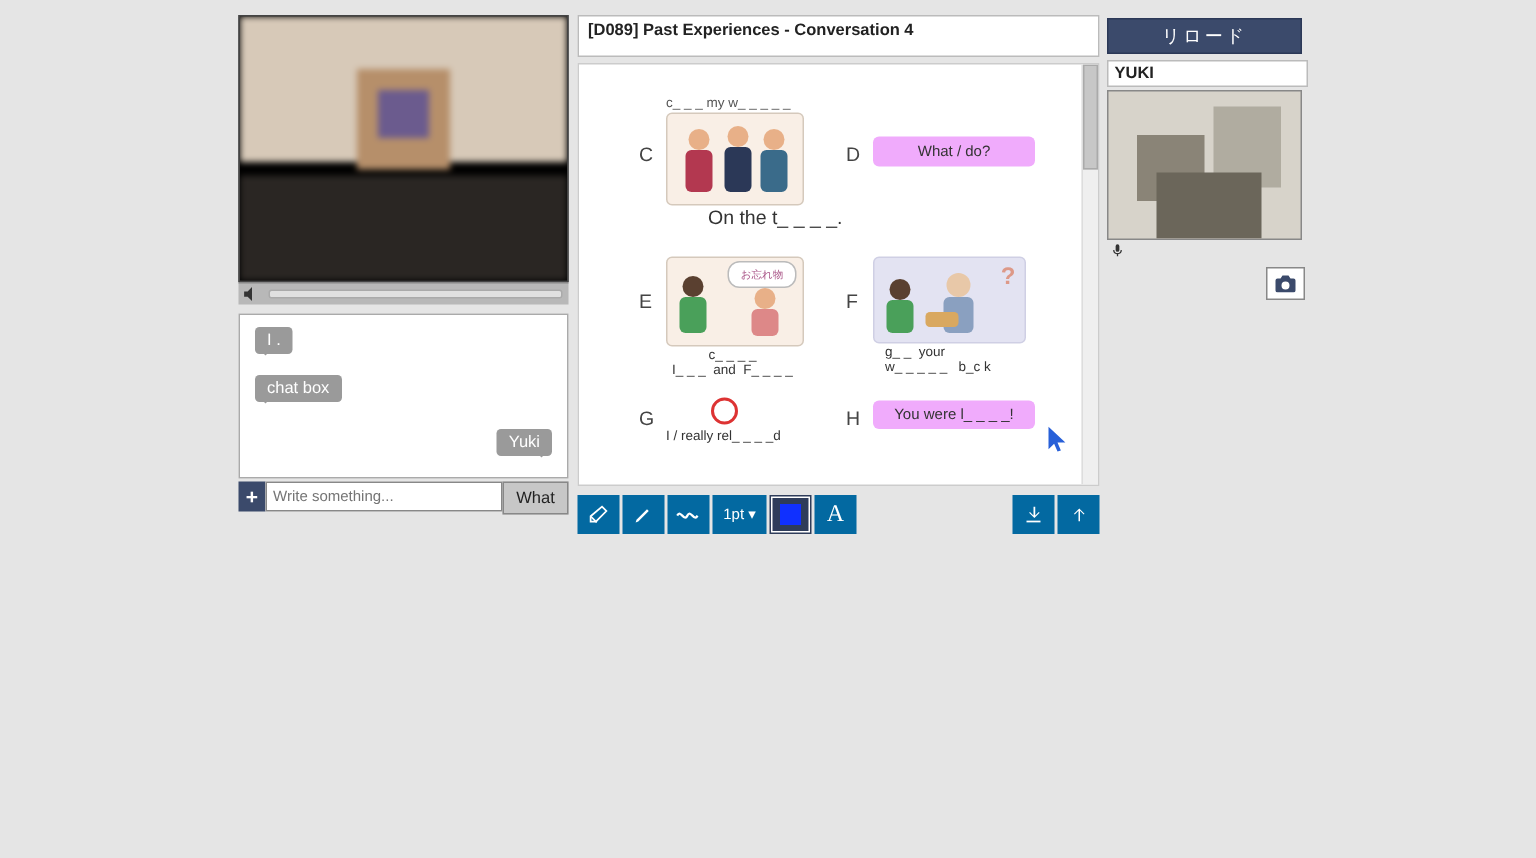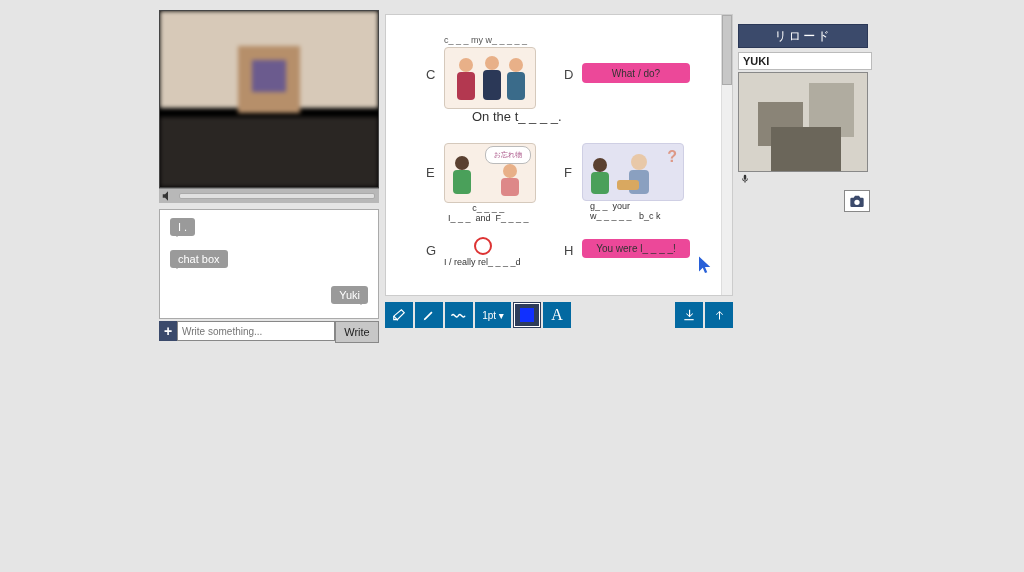--- a/index.html
+++ b/index.html
@@ -1,20 +1,20 @@
 <!DOCTYPE html>
 <html><head>
 <meta charset="utf-8">
 <style>
 html,body{margin:0;padding:0;width:1024px;height:572px;background:#e5e5e5;font-family:Arial,Helvetica,sans-serif;font-size:12px;color:#222;overflow:hidden}
 
 
 .left{position:absolute;left:159px;top:10px;width:220px}
 .center{position:absolute;left:385px;top:10px;width:348px}
-.right{position:absolute;left:738px;top:24px;width:152px}
+.right{position:absolute;left:738px;top:12px;width:152px}
 
 
 .video-box{width:218px;height:176px;background:#000;border:1px solid #444;position:relative;overflow:hidden}
 .video-fill{position:absolute;inset:0;filter:blur(2px)}
 .vf-a{position:absolute;left:0;top:0;width:100%;height:55%;background:#d7c9b8}
 .vf-d{position:absolute;left:36%;top:20%;width:28%;height:38%;background:#b68f6a}
 .vf-e{position:absolute;left:42%;top:28%;width:16%;height:18%;background:#6b5b8e}
 .vf-b{position:absolute;left:0;top:60%;width:100%;height:40%;background:#2a2623}
 .audio-bar{width:220px;height:14px;background:#b8b8b8;border-top:1px solid #888;display:flex;align-items:center}
 .audio-bar svg{width:14px;height:14px;fill:#333;margin-left:2px}
@@ -37,21 +37,21 @@
 
 
 .topic-bar{height:20px;background:#fff;border:1px solid #bbb;font-weight:bold;font-size:11px;padding:3px 6px}
 .slide{margin-top:4px;width:346px;height:280px;background:#fff;border:1px solid #ccc;position:relative;overflow:hidden}
 .scroll-track{position:absolute;right:0;top:0;width:10px;height:100%;background:#efefef;border-left:1px solid #ddd}
 .scroll-thumb{position:absolute;right:0;top:0;width:10px;height:70px;background:#c7c7c7;border:1px solid #aaa;box-sizing:border-box}
 
 .cell{position:absolute;font-size:10px;color:#333}
 .lbl{position:absolute;font-size:13px;color:#444}
 .pic{background:#f9efe6;border:1px solid #d5c9bc;border-radius:4px;display:flex;align-items:center;justify-content:center;color:#a58;font-size:9px;text-align:center}
-.hintbox{background:#ec4899;border-radius:4px;display:flex;align-items:center;justify-content:center;font-size:10px;color:#333;padding:0 4px}
+.hintbox{background:#f0abfc;border-radius:4px;display:flex;align-items:center;justify-content:center;font-size:10px;color:#333;padding:0 4px}
 .circle{width:14px;height:14px;border:2px solid #d33;border-radius:50%;display:inline-block;vertical-align:middle}
 .cursor{position:absolute;right:18px;bottom:20px}
 
 
 .fig{position:absolute;border-radius:50%}
 
 
 .toolbar{margin-top:6px;width:348px;height:26px;display:flex;gap:2px;align-items:center}
 .tbtn{width:28px;height:26px;background:#0369a1;color:#fff;display:flex;align-items:center;justify-content:center;cursor:pointer;font-size:12px}
 .tbtn.sel{background:#2e3c5a;outline:1px solid #fff;outline-offset:-2px}
@@ -93,25 +93,26 @@
     <div class="bubble b1">I   .</div>
     <div class="tail b1t"></div>
     <div class="bubble b2">chat box</div>
     <div class="tail b2t"></div>
     <div class="bubble b3">Yuki</div>
     <div class="tail b3t"></div>
   </div>
   <div class="chat-input-row">
     <div class="plus-btn">+</div>
     <input class="chat-input" placeholder="Write something..." style="">
-    <div class="send-btn">Write</div>
+    <div class="send-btn">What</div>
   </div>
 </div>
 
 <div class="center">
+  <div class="topic-bar">[D089] Past Experiences - Conversation 4</div>
   <div class="slide">
 
     <div class="scroll-track"></div>
     <div class="scroll-thumb"></div>
 
     <span class="lbl" style="left:40px;top:52px">C</span>
     <div class="cell" style="left:58px;top:20px;font-size:9px;color:#555">c_ _ _  my  w_ _ _ _ _</div>
     <div class="pic" style="position:absolute;left:58px;top:32px;width:90px;height:60px">
       <div class="fig" style="left:14px;top:10px;width:14px;height:14px;background:#e8b088"></div>
       <div class="fig" style="left:12px;top:24px;width:18px;height:28px;background:#b33850;border-radius:4px"></div>

